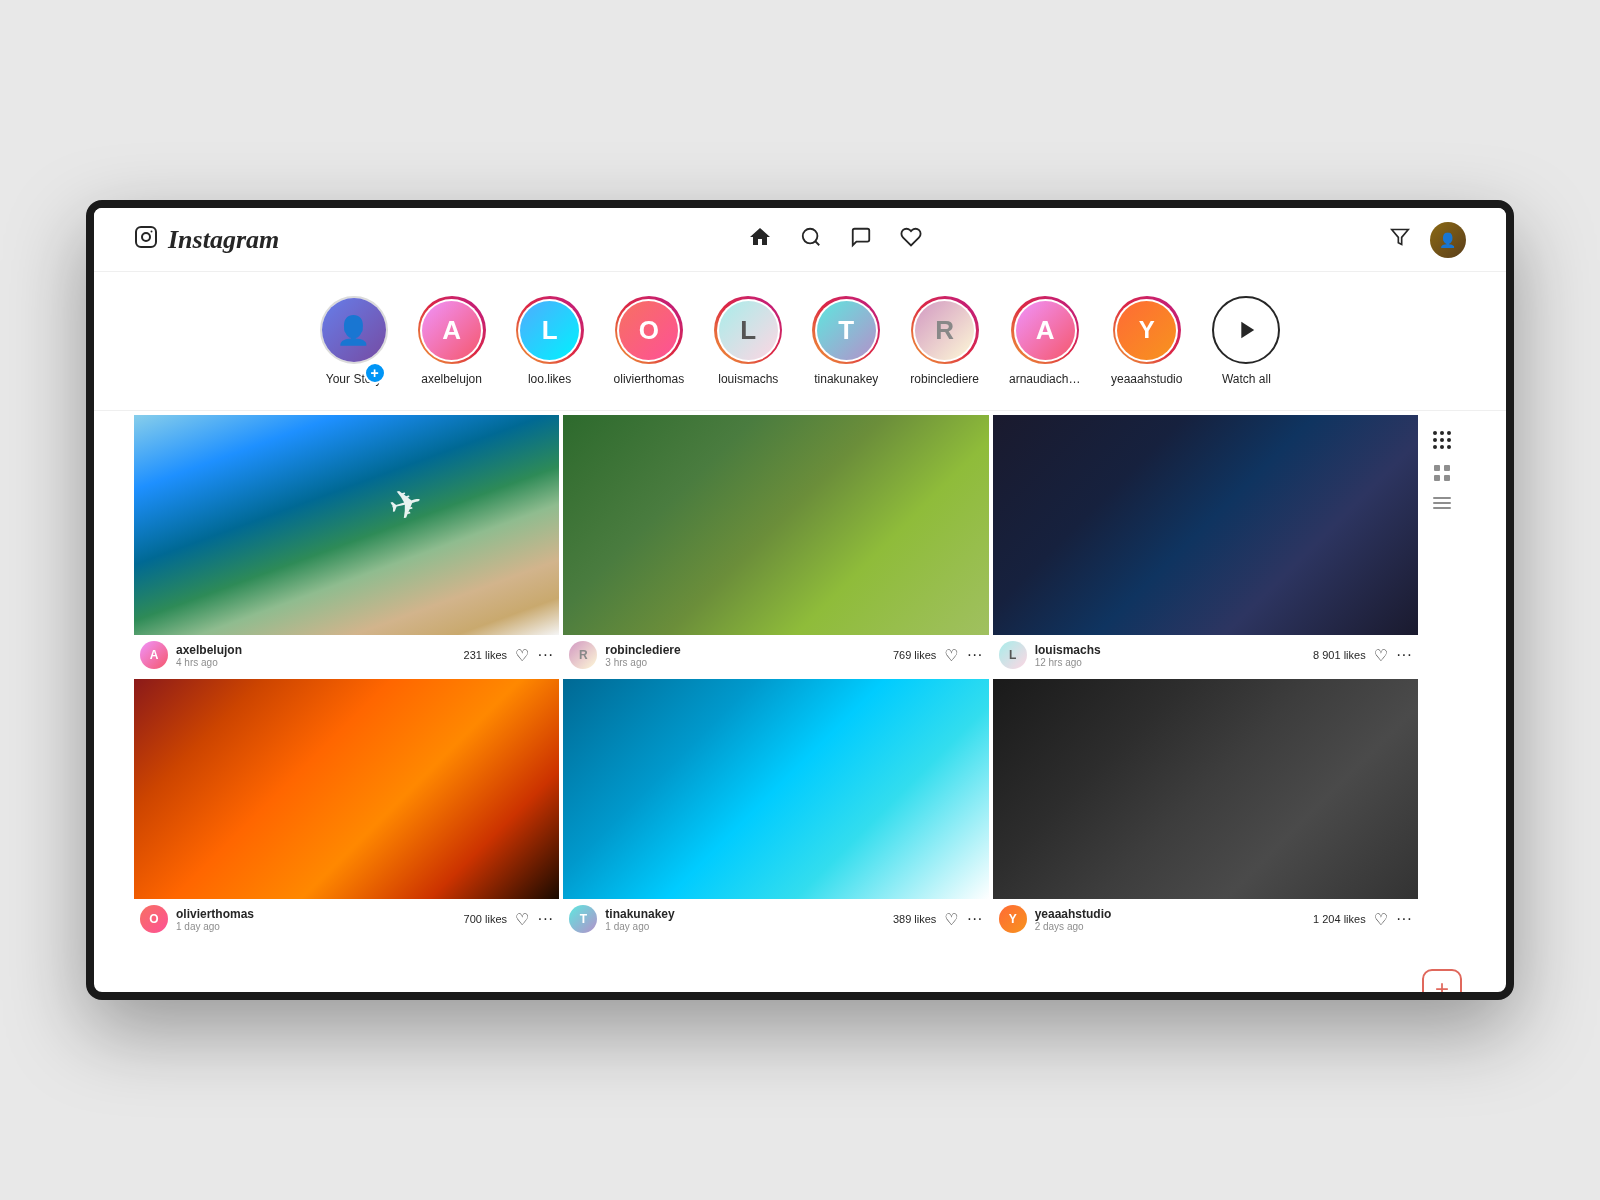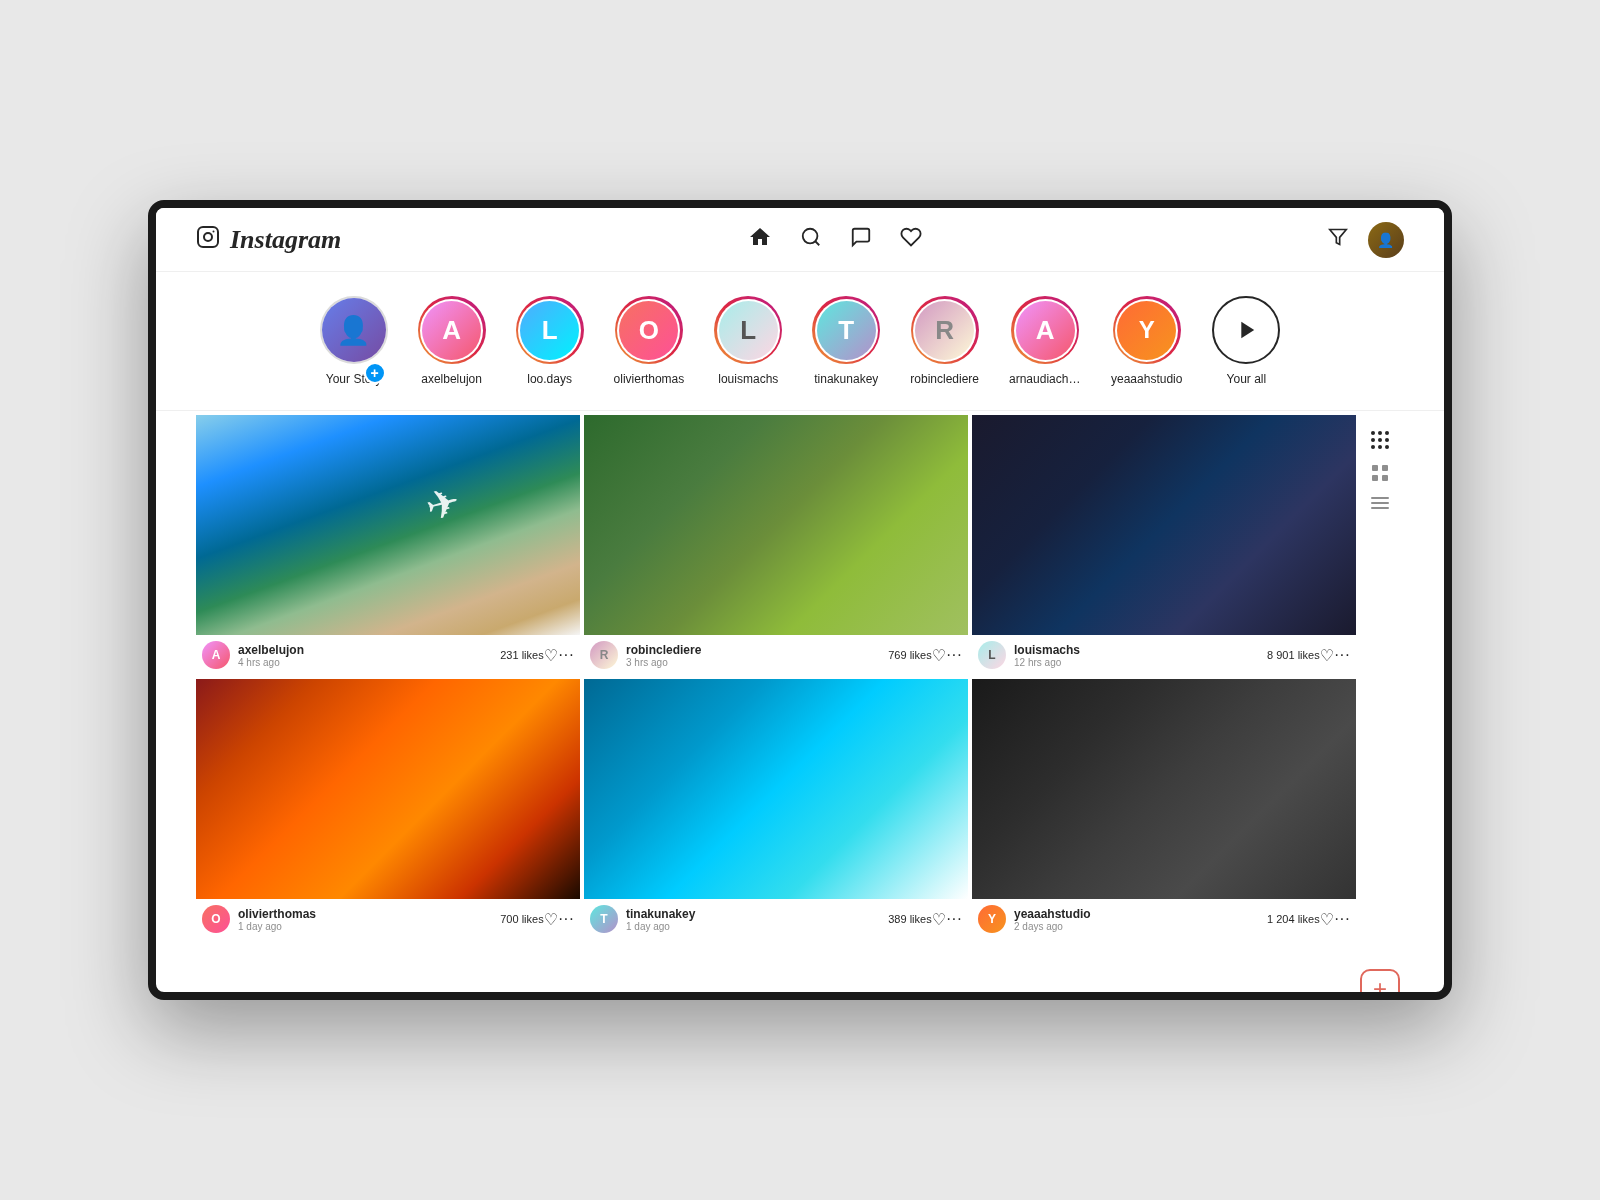--- a/index.html
+++ b/index.html
@@ -6,21 +6,21 @@
     body {
       background: #e8e8e8;
       display: flex;
       align-items: center;
       justify-content: center;
       min-height: 100vh;
       font-family: -apple-system, BlinkMacSystemFont, 'Segoe UI', sans-serif;
     }
 
     .device-frame {
-      width: 1304px;
+      width: 1428px;
       height: 800px;
       background: #fff;
       border-radius: 16px;
       border: 8px solid #1a1a1a;
       overflow: hidden;
       position: relative;
       box-shadow: 0 30px 80px rgba(0,0,0,0.35);
     }
 
     
@@ -255,20 +255,21 @@
       font-weight: 600;
       color: #262626;
     }
     .post-time {
       font-size: 10px;
       color: #8e8e8e;
     }
     .post-actions {
       display: flex;
       align-items: center;
+      gap: 8px;
     }
     .post-likes {
       font-size: 11px;
       color: #262626;
       font-weight: 500;
     }
     .post-icon {
       font-size: 16px;
       color: #262626;
       cursor: pointer;
@@ -420,21 +421,21 @@
       </div>
       <span class="story-label">axelbelujon</span>
     </div>
 
     <div class="story-item">
       <div class="story-avatar-wrap has-story">
         <div class="story-avatar-inner">
             <div class="story-avatar-circle av-3" style="font-size:26px;color:#fff;font-weight:bold;">L</div>
           </div>
       </div>
-      <span class="story-label">loo.days</span>
+      <span class="story-label">loo.likes</span>
     </div>
 
     <div class="story-item">
       <div class="story-avatar-wrap has-story">
         <div class="story-avatar-inner">
             <div class="story-avatar-circle av-4" style="font-size:26px;color:#fff;font-weight:bold;">O</div>
           </div>
       </div>
       <span class="story-label">olivierthomas</span>
     </div>
@@ -483,21 +484,21 @@
       </div>
       <span class="story-label">yeaaahstudio</span>
     </div>
 
     <div class="story-item">
       <div class="story-avatar-wrap watch-all" style="width:68px;height:68px;">
         <svg width="28" height="28" viewBox="0 0 24 24" fill="#262626">
             <path d="M8 5v14l11-7z"></path>
           </svg>
       </div>
-      <span class="story-label">Your all</span>
+      <span class="story-label">Watch all</span>
     </div>
 
   </section>
 
   <div class="main-content">
 
     <div class="posts-grid">
 
       <div class="post-card">
         <div class="post-image-div post-img-1"></div>

